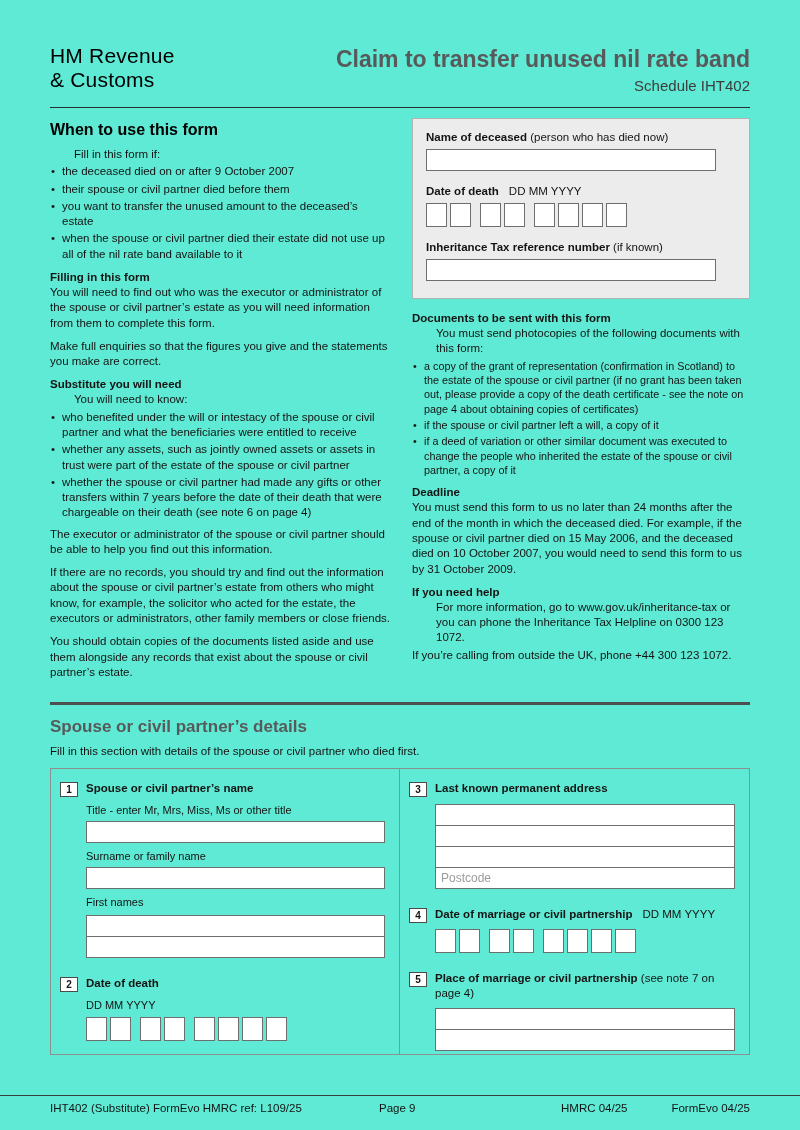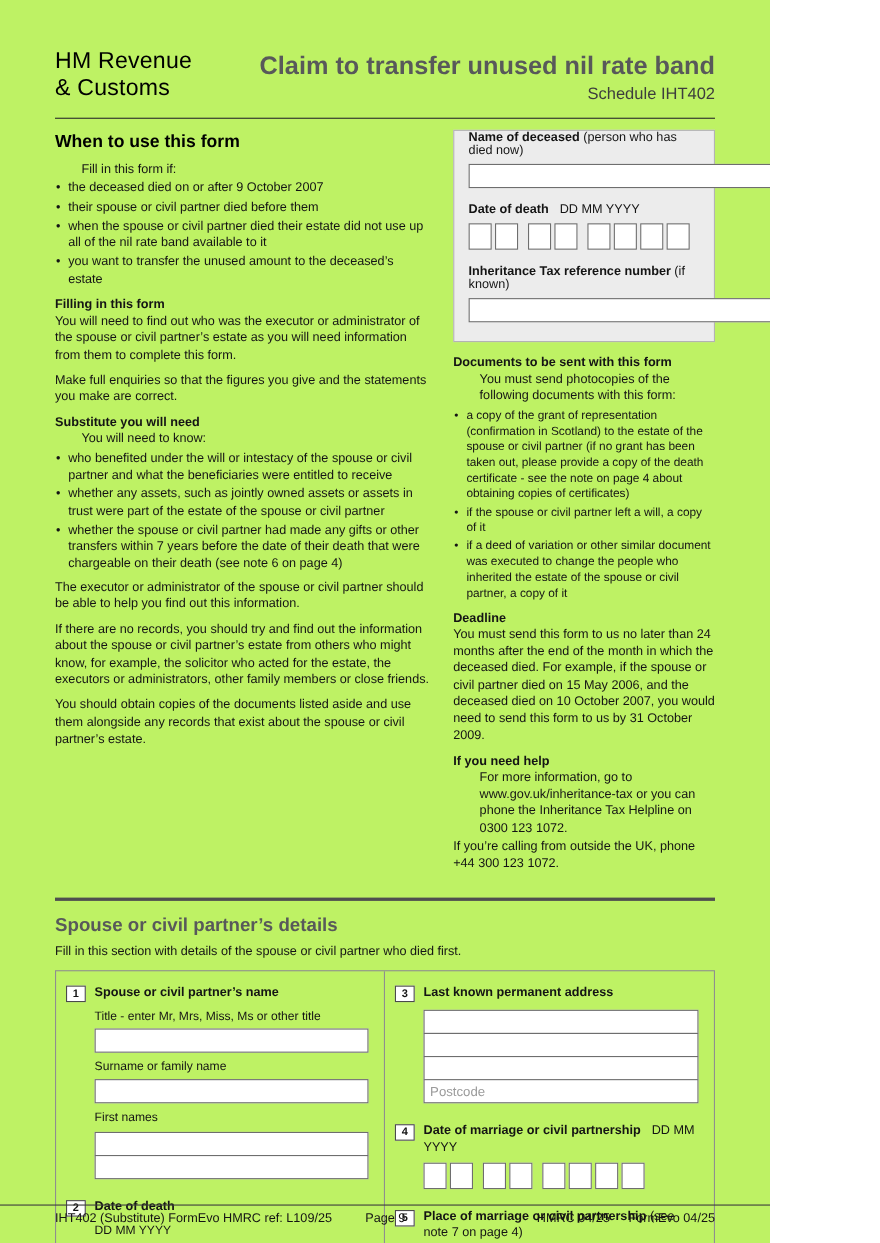--- a/index.html
+++ b/index.html
@@ -1,19 +1,19 @@
 <!DOCTYPE html>
 <html lang="en"><head>
 <meta charset="utf-8">
 <title>IHT402</title>
 <style>
   * { margin:0; padding:0; box-sizing:border-box; }
   html,body { background:#ffffff; }
   body { font-family:"Liberation Sans", sans-serif; color:#141414; }
-  .page { width:700px; height:1130px; position:relative; background:#bef264; padding:44px 50px 0; overflow:hidden; }
+  .page { width:800px; height:1130px; position:relative; background:#5eead4; padding:44px 50px 0; overflow:hidden; }
 
   
   .header { display:flex; justify-content:space-between; align-items:flex-start; }
   .logo { font-size:21px; line-height:1.14; color:#000; letter-spacing:.2px; font-weight:500; }
   .title-block { text-align:right; padding-top:2px; }
   .form-title { font-size:23px; font-weight:700; color:#58595a; }
   .form-subtitle { font-size:15px; color:#3d3d3d; margin-top:4px; }
   .header-rule { border-top:1px solid #2b2b2b; margin-top:13px; }
 
   
@@ -24,21 +24,21 @@
   h2 { font-size:16px; font-weight:700; margin:3px 0 8px; color:#000; }
   h3 { font-size:11.5px; font-weight:700; margin:9px 0 2px; }
   p { font-size:11.5px; line-height:1.33; margin:0 0 8px; }
   p.tight { margin-bottom:2px;padding-left:24px; }
   ul { list-style:none; margin:0 0 6px; }
   li { font-size:11.5px; line-height:1.33; padding-left:12px; position:relative; margin-bottom:2px; }
   li::before { content:"•"; position:absolute; left:1px; }
   ul.docs li { font-size:10.8px; }
 
   
-  .panel { background:#ececec; border:1px solid #b3b3b3; padding:0 13px 17px; margin-bottom:13px; }
+  .panel { background:#ececec; border:1px solid #b3b3b3; padding:12px 13px 17px; margin-bottom:13px; }
   .field-label { font-size:11.5px; }
   .field-label .b { font-weight:700; }
   .fmt { margin-left:10px; }
   .mt { margin-top:14px; }
   .text-input { display:block; height:22px; width:290px; border:1px solid #6e6e6e; background:#fff; margin-top:6px;
                 font:12px "Liberation Sans", sans-serif; padding:2px 5px; color:#141414; }
   .text-input::placeholder { color:#9b9b9b; }
 
   
   .dateboxes { display:flex; gap:9px; margin-top:6px; }
@@ -91,22 +91,22 @@
   <div class="header-rule"></div>
 
   <div class="columns">
 
     <div class="col-left">
       <h2>When to use this form</h2>
       <p class="tight">Fill in this form if:</p>
       <ul>
         <li>the deceased died on or after 9 October 2007</li>
         <li>their spouse or civil partner died before them</li>
+        <li>you want to transfer the unused amount to the deceased’s estate</li>
         <li>when the spouse or civil partner died their estate did not use up all of the nil rate band available to it</li>
-        <li>you want to transfer the unused amount to the deceased’s estate</li>
       </ul>
       <h3>Filling in this form</h3>
       <p>You will need to find out who was the executor or administrator of the spouse or civil partner’s estate as you will need information from them to complete this form.</p>
       <p>Make full enquiries so that the figures you give and the statements you make are correct.</p>
       <h3>Substitute you will need</h3>
       <p class="tight">You will need to know:</p>
       <ul>
         <li>who benefited under the will or intestacy of the spouse or civil partner and what the beneficiaries were entitled to receive</li>
         <li>whether any assets, such as jointly owned assets or assets in trust were part of the estate of the spouse or civil partner</li>
         <li>whether the spouse or civil partner had made any gifts or other transfers within 7 years before the date of their death that were chargeable on their death (see note 6 on page 4)</li>

